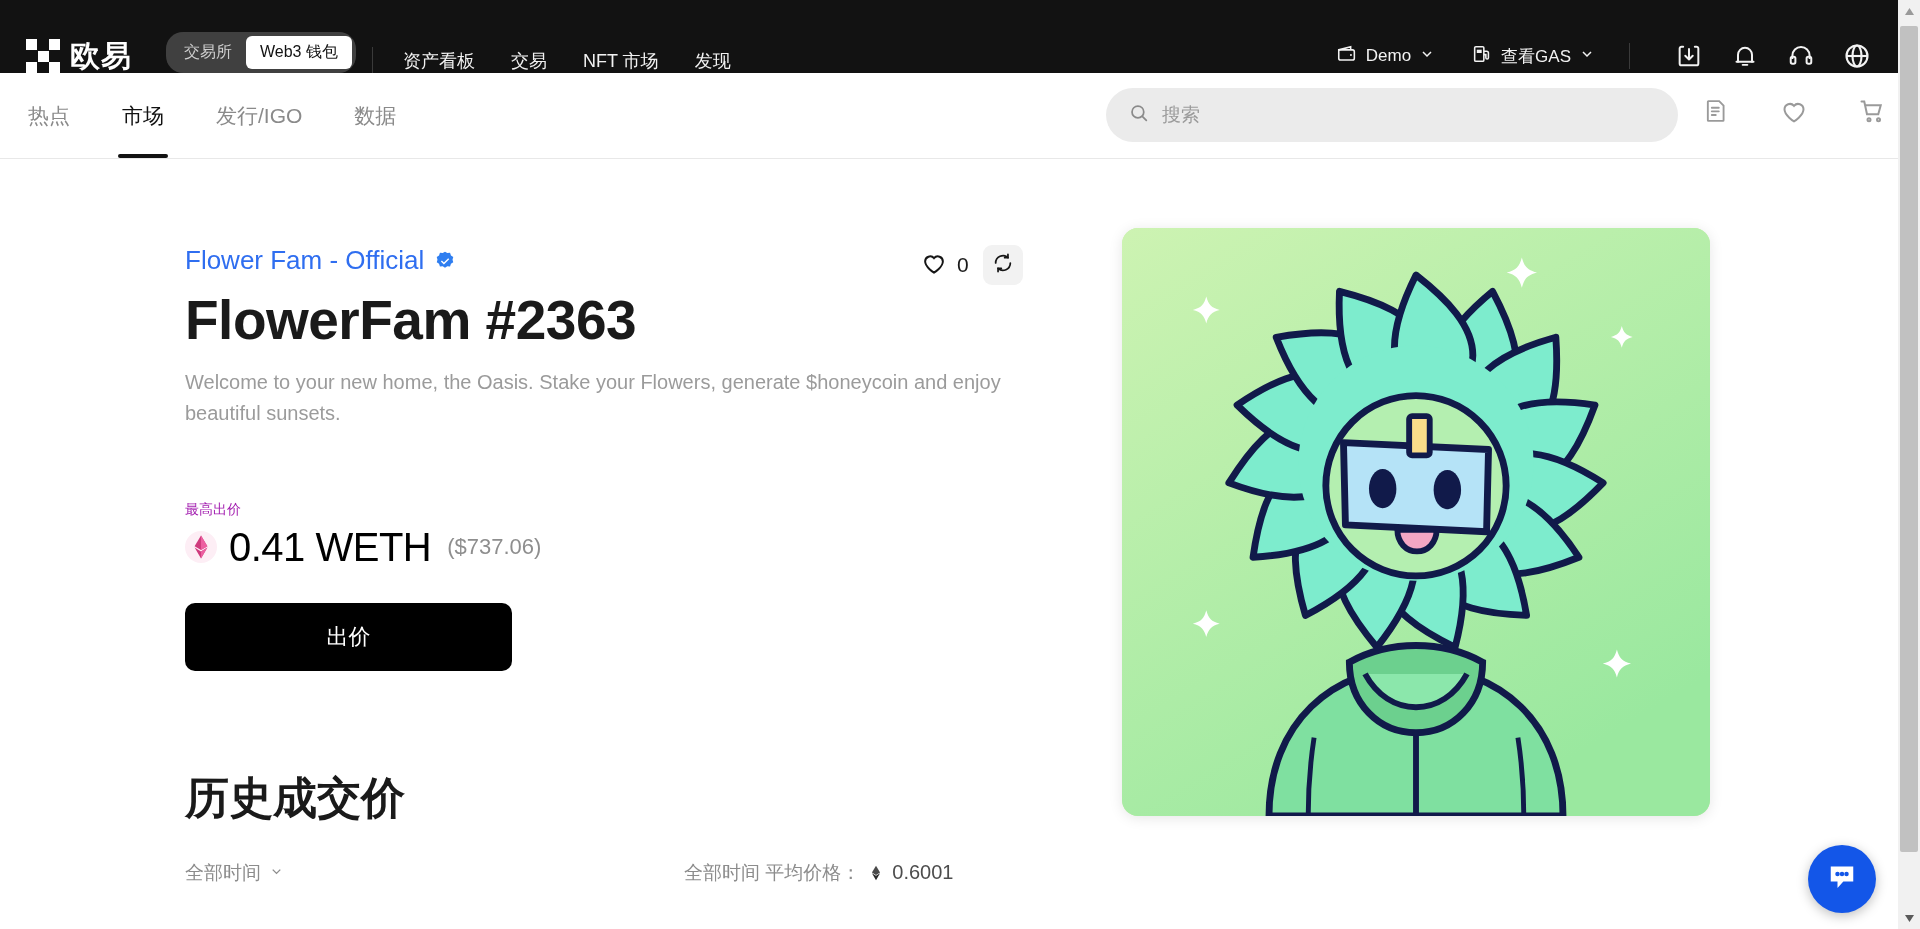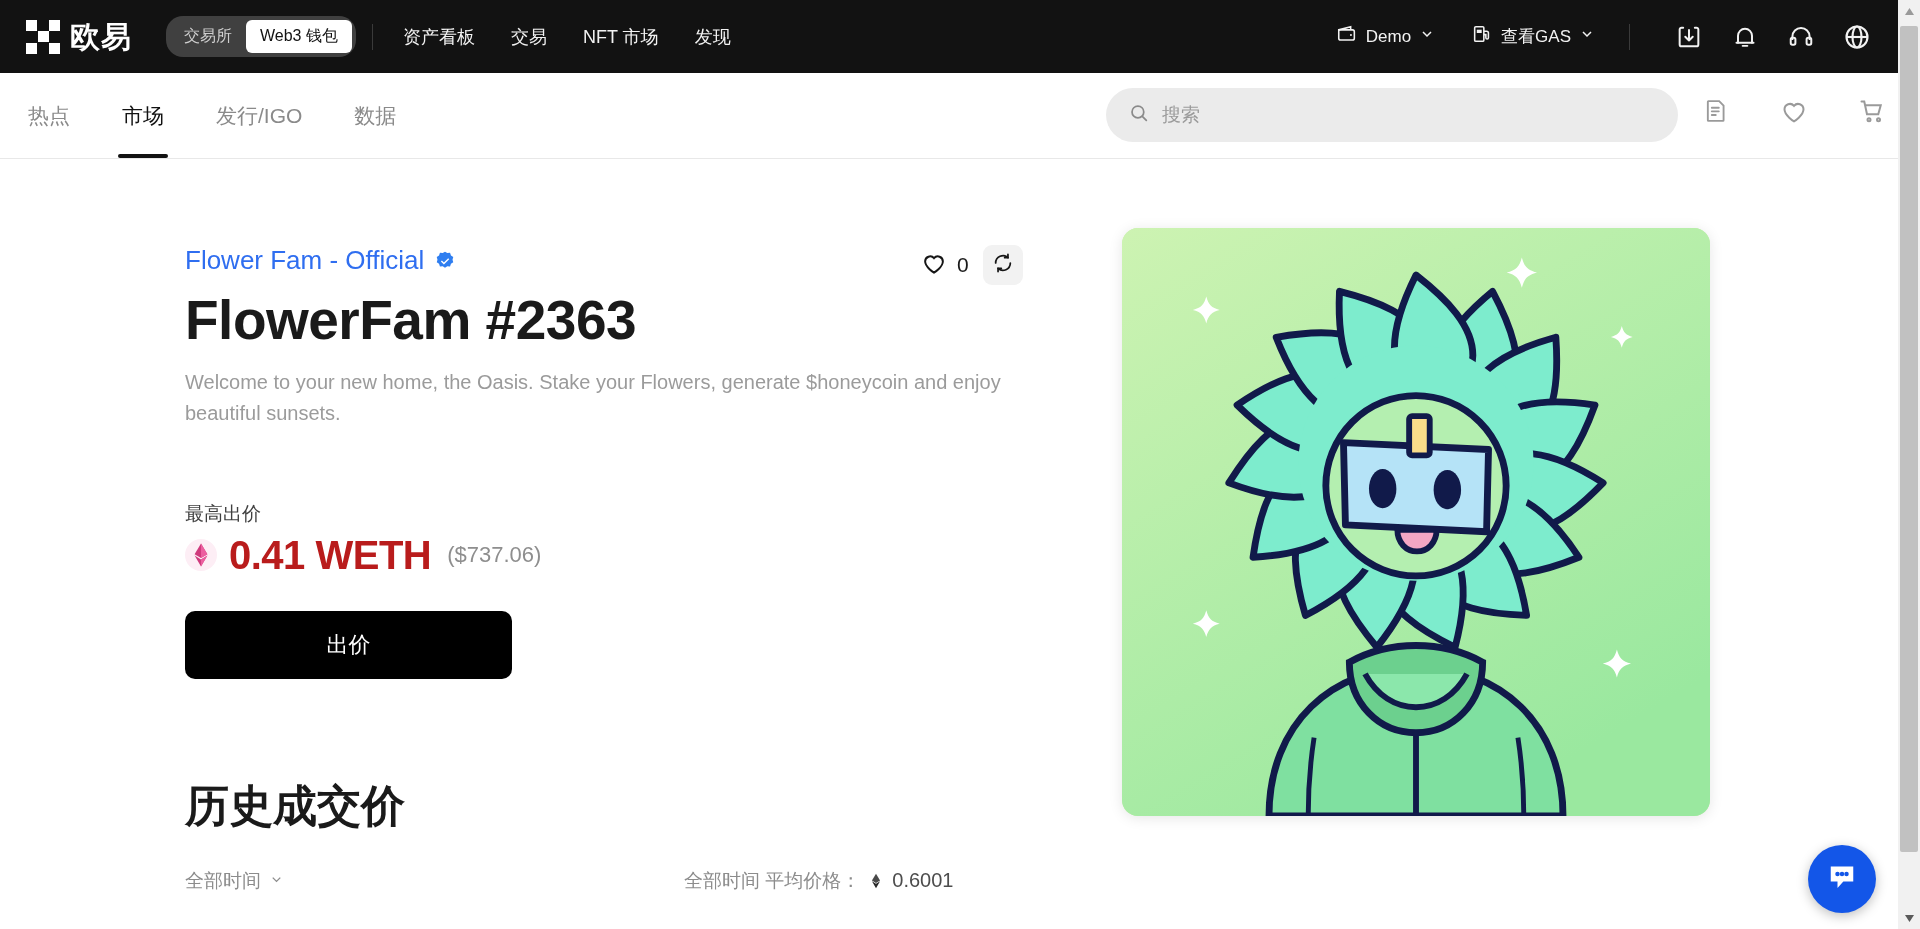--- a/index.html
+++ b/index.html
@@ -6,21 +6,21 @@
   html, body {
     width: 1920px; height: 929px;
     font-family: "Liberation Sans", "DejaVu Sans", sans-serif;
     background: #ffffff; overflow: hidden;
   }
   .page { position: relative; width: 1920px; height: 929px; background:#fff; }
 
   
   .topnav {
     position: absolute; left:0; top:0; width: 1898px; height: 73px;
-    background: #121212; display:flex; align-items:center;
+    background: #121212; display:flex; align-items:flex-end;
   }
   .logo-wrap { display:flex; align-items:center; margin-left: 26px; gap: 10px; }
   .logo-mark { width:34px; height:34px; position:relative; }
   .logo-mark i {
     position:absolute; width:11px; height:11px; background:#fff; display:block;
   }
   .logo-text { color:#fff; font-size:30px; font-weight:bold; letter-spacing:1px; line-height:1; }
 
   .seg {
     margin-left: 34px; display:flex; align-items:center;
@@ -78,24 +78,24 @@
   .left-col { position:absolute; left:185px; top:86px; width:860px; }
 
   .collection-row { display:flex; align-items:center; gap:10px; }
   .collection-name { color:#2f6ef0; font-size:26px; font-weight:500; cursor:pointer; white-space:nowrap; }
   .verified { width:22px; height:22px; }
 
   .nft-title { font-size:55px; font-weight:bold; color:#1a1a1a; letter-spacing:-0.5px; margin-top:14px; line-height:1.1;}
 
   .nft-desc { margin-top:16px; font-size:20px; color:#9b9b9b; line-height:1.55; max-width:820px; }
 
-  .price-label { margin-top: 72px; font-size:19px; color:#404040; }
+  .price-label { margin-top: 72px; font-size:14px; color:#a21caf; }
   .price-row { display:flex; align-items:center; gap:12px; margin-top: 6px; }
   .weth-icon { width:32px; height:32px; flex:none; }
-  .price-main { font-size:40px; font-weight:bold; color:#b91c1c; letter-spacing:-0.5px; }
+  .price-main { font-size:40px; font-weight:normal; color:#000000; letter-spacing:-0.5px; }
   .price-usd { font-size:22px; color:#8e8e8e; margin-left:4px; }
 
   .bid-btn {
     margin-top: 33px; width: 327px; height: 68px; background:#000; color:#fff;
     border:none; border-radius:10px; font-size:22px; font-family:"Liberation Sans", sans-serif;
     cursor:pointer; display:flex; align-items:center; justify-content:center;
   }
 
   .history-title { margin-top: 98px; font-size:44px; font-weight:bold; color:#1a1a1a; }
 

